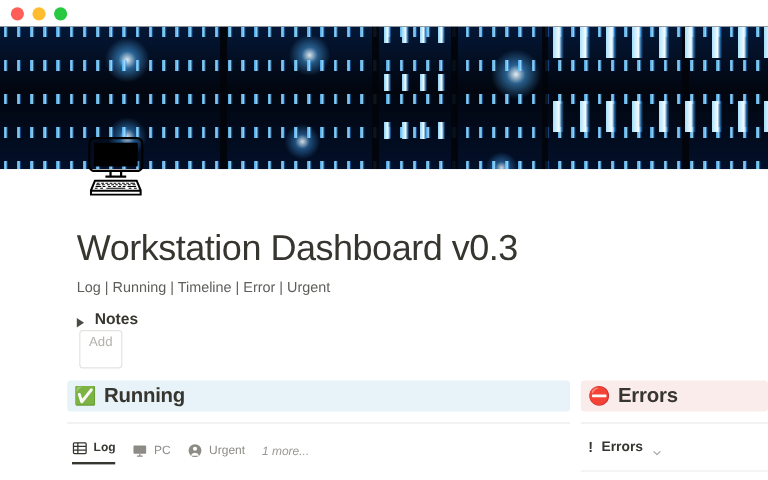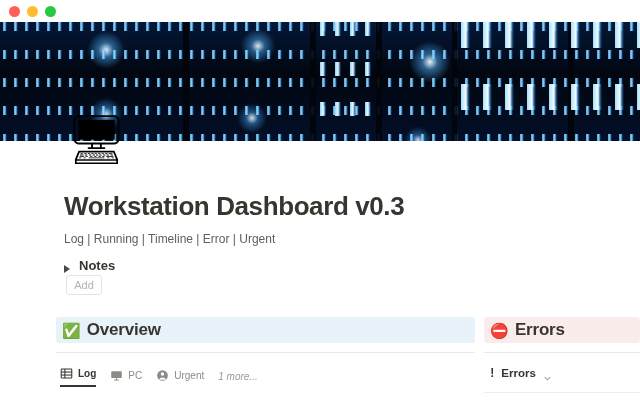--- a/index.html
+++ b/index.html
@@ -168,22 +168,22 @@
     width: 640px;
     height: 259px;
     background: #ffffff;
     z-index: 8;
   }
 
   .page-title {
     position: absolute;
     left: 64px;
     top: 50px;
-    font-size: 26px;
-    font-weight: bold;
+    font-size: 30px;
+    font-weight: normal;
     color: #37352f;
     letter-spacing: -0.4px;
     white-space: nowrap;
   }
 
   .subtitle {
     position: absolute;
     left: 64px;
     top: 91px;
     font-size: 12px;
@@ -211,21 +211,21 @@
     font-size: 13px;
     font-weight: bold;
     color: #37352f;
   }
 
   .add-button {
     position: absolute;
     left: 66px;
     top: 134px;
     width: 36px;
-    height: 20px;
+    height: 32px;
     border: 1px solid #e4e3e0;
     border-radius: 3px;
     background: #ffffff;
     color: #b3b1ac;
     font-size: 11px;
     font-family: "Liberation Sans", sans-serif;
     line-height: 18px;
     text-align: center;
     cursor: pointer;
   }
@@ -384,21 +384,21 @@
   </div>
 
   <div class="add-button">Add</div>
 
   <div class="columns">
 
     <div class="col-main">
 
       <div class="section-head overview">
         <span class="section-emoji">✅</span>
-        <span class="section-title">Overview</span>
+        <span class="section-title">Running</span>
       </div>
 
       <div class="divider"></div>
 
       <div class="tabbar">
 
         <div class="tab active">
           <span class="tab-icon">
             <svg width="13" height="13" viewBox="0 0 16 16" fill="none" stroke="#37352f" stroke-width="1.3">
               <rect x="1.5" y="2.5" width="13" height="11" rx="1"></rect>

